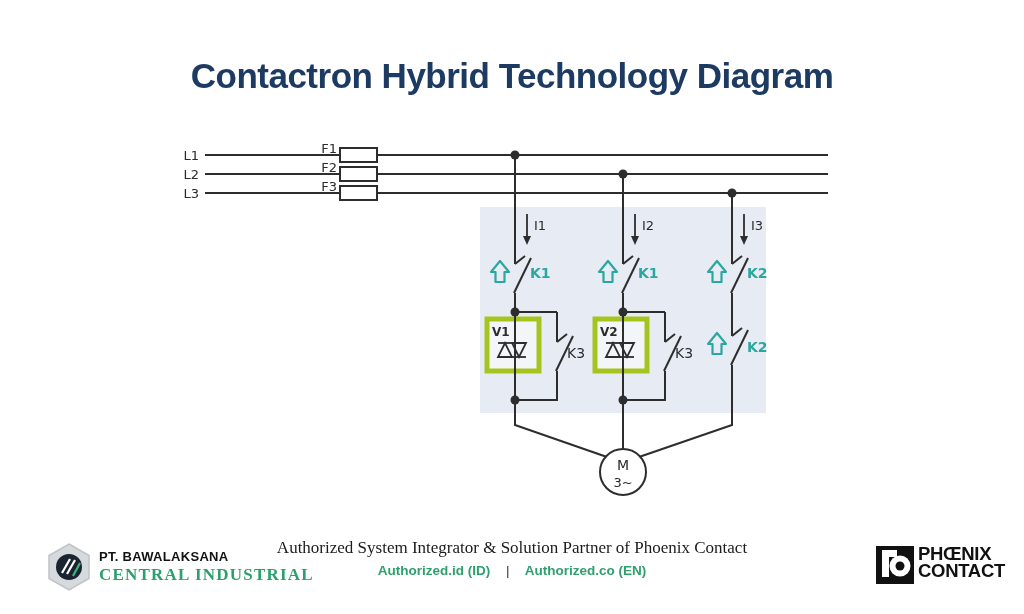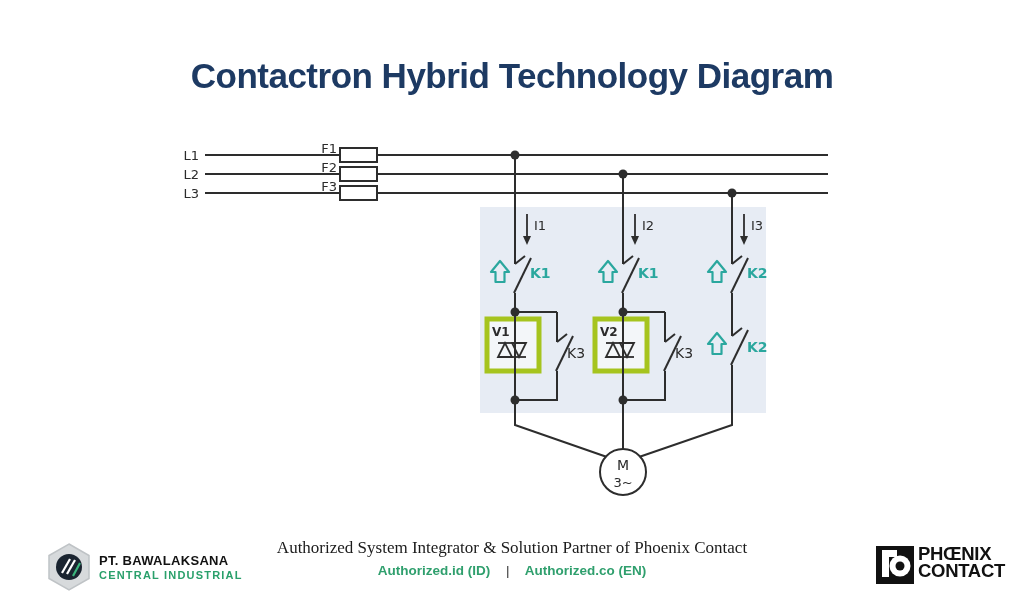--- a/index.html
+++ b/index.html
@@ -21,21 +21,21 @@
   .lbl-k{font-family:"DejaVu Sans",sans-serif;font-size:14px;font-weight:600;fill:#2aa79e;}
   .lbl-k3{font-family:"DejaVu Sans",sans-serif;font-size:14px;fill:#2b2b2b;}
   .teal-arrow{stroke:#2aa79e;stroke-width:2.2;fill:none;stroke-linejoin:round;}
   .triac-box{fill:#f3f6f9;stroke:#a6c41e;stroke-width:5;}
   .panel{fill:#e7ecf4;}
   
   .footer{position:absolute;left:0;top:536px;width:1024px;height:70px;}
   .company-block{position:absolute;left:46px;top:6px;display:flex;align-items:center;gap:7px;}
   .company-text{display:flex;flex-direction:column;justify-content:center;}
   .company-name{font-size:13px;font-weight:800;color:#121212;letter-spacing:0.3px;}
-  .company-sub{font-size:11px;font-weight:800;color:#2aa06b;letter-spacing:1.2px;margin-top:1px;}
+  .company-sub{font-size:17px;font-weight:800;color:#2aa06b;letter-spacing:1.2px;margin-top:1px;font-family:Liberation Serif, serif;}
   .center-block{position:absolute;left:0;top:2px;width:1024px;text-align:center;}
   .partner-line{font-size:17px;color:#1b1b1b;font-family:Liberation Serif, serif;}
   .links-line{margin-top:5px;font-size:13.5px;font-weight:700;color:#2f9f6d;}
   .links-line .sep{color:#333333;font-weight:400;margin:0 12px;}
   .phoenix-block{position:absolute;left:876px;top:10px;display:flex;gap:4px;}
   .phoenix-word{font-size:18.5px;font-weight:900;color:#111111;line-height:16.5px;letter-spacing:-0.3px;}
 </style>
 </head>
 <body>
 

